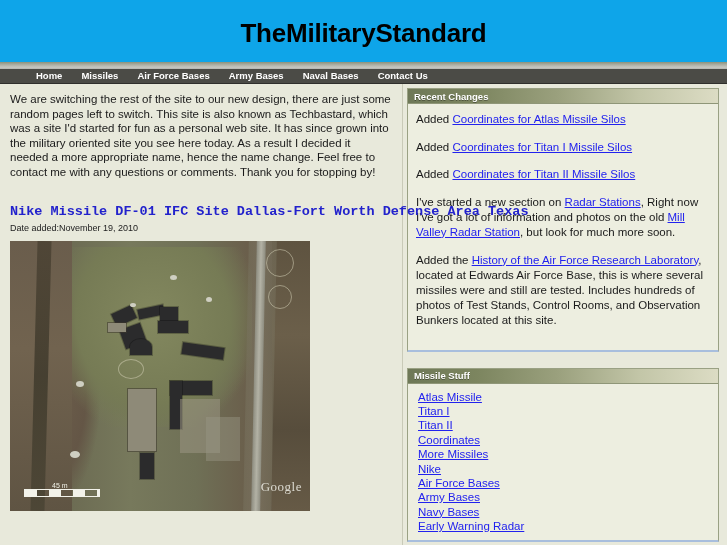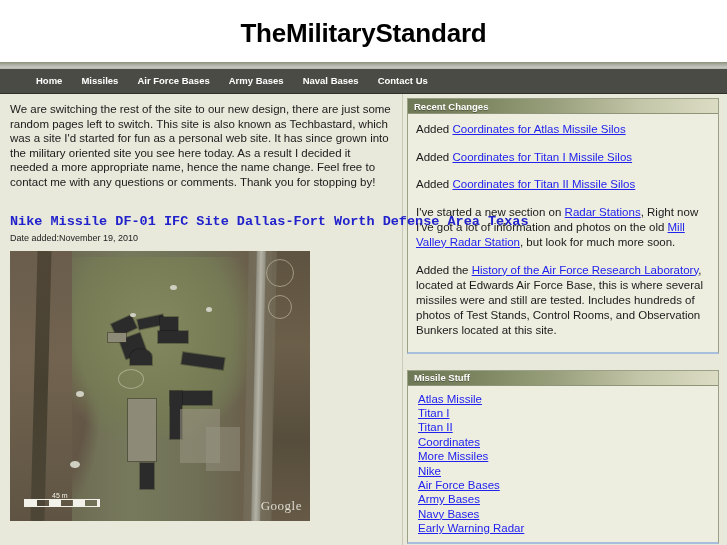--- a/index.html
+++ b/index.html
@@ -12,21 +12,21 @@
     overflow: hidden;
     background: #e8e9db;
     font-family: "Liberation Sans", sans-serif;
     font-size: 12px;
     color: #111;
   }
 
   
   #site-header {
     height: 62px;
-    background: #ffffff;
+    background: #0ea5e9;
     position: relative;
   }
   #site-title {
     position: absolute;
     left: 0;
     right: 0;
     top: 18px;
     text-align: center;
     font-size: 26px;
     font-weight: bold;
@@ -34,24 +34,24 @@
     letter-spacing: -0.2px;
     font-family: "Liberation Sans", sans-serif;
   }
 
   
   #nav-strip {
     height: 7px;
     background: linear-gradient(to bottom, #8d9279 0%, #a9aca0 35%, #c6c7c0 75%, #b4b5ae 100%);
   }
   #main-nav {
-    height: 25px;
+    height: 15px;
     background: #4b4b46;
     display: flex;
-    align-items: center;
+    align-items: flex-start;
     padding-left: 36px;
     box-sizing: border-box;
     border-bottom: 1px solid #2f2f2c;
   }
   #main-nav a {
     color: #ffffff;
     text-decoration: none;
     font-size: 9.5px;
     font-weight: bold;
     margin-right: 19px;
@@ -164,21 +164,21 @@
     left: 14px; bottom: 14px; width: 74px; height: 6px;
     border: 1px solid #f2f2ea;
     background: repeating-linear-gradient(to right, #f2f2ea 0 12px, transparent 12px 24px);
   }
   #sat-scalelabel {
     left: 42px; bottom: 22px;
     font-size: 7px; color: #f0f0e6;
     font-family: "Liberation Sans", sans-serif;
   }
   #sat-watermark {
-    right: 8px; bottom: 7px;
+    right: 8px; bottom: 16px;
     font-size: 13px;
     color: rgba(245,245,238,.82);
     font-family: "Liberation Serif", serif;
     letter-spacing: .5px;
   }
 
   
   #sidebar {
     width: 324px;
     box-sizing: border-box;
@@ -219,21 +219,21 @@
     font-family: "Liberation Sans", sans-serif;
   }
   .change-item:last-child { margin-bottom: 2px; }
   .change-para {
     font-size: 11.5px;
     line-height: 15px;
     margin-bottom: 13px;
     color: #1a1a1a;
     font-family: "Liberation Sans", sans-serif;
   }
-  .change-para:last-child { margin-bottom: 4px; }
+  .change-para:last-child { margin-bottom: 12px; }
   a.link {
     color: #2222ee;
     text-decoration: underline;
   }
   #missile-list {
     list-style: none;
     margin: 0;
     padding: 4px 0 0 6px;
   }
   #missile-list li {

